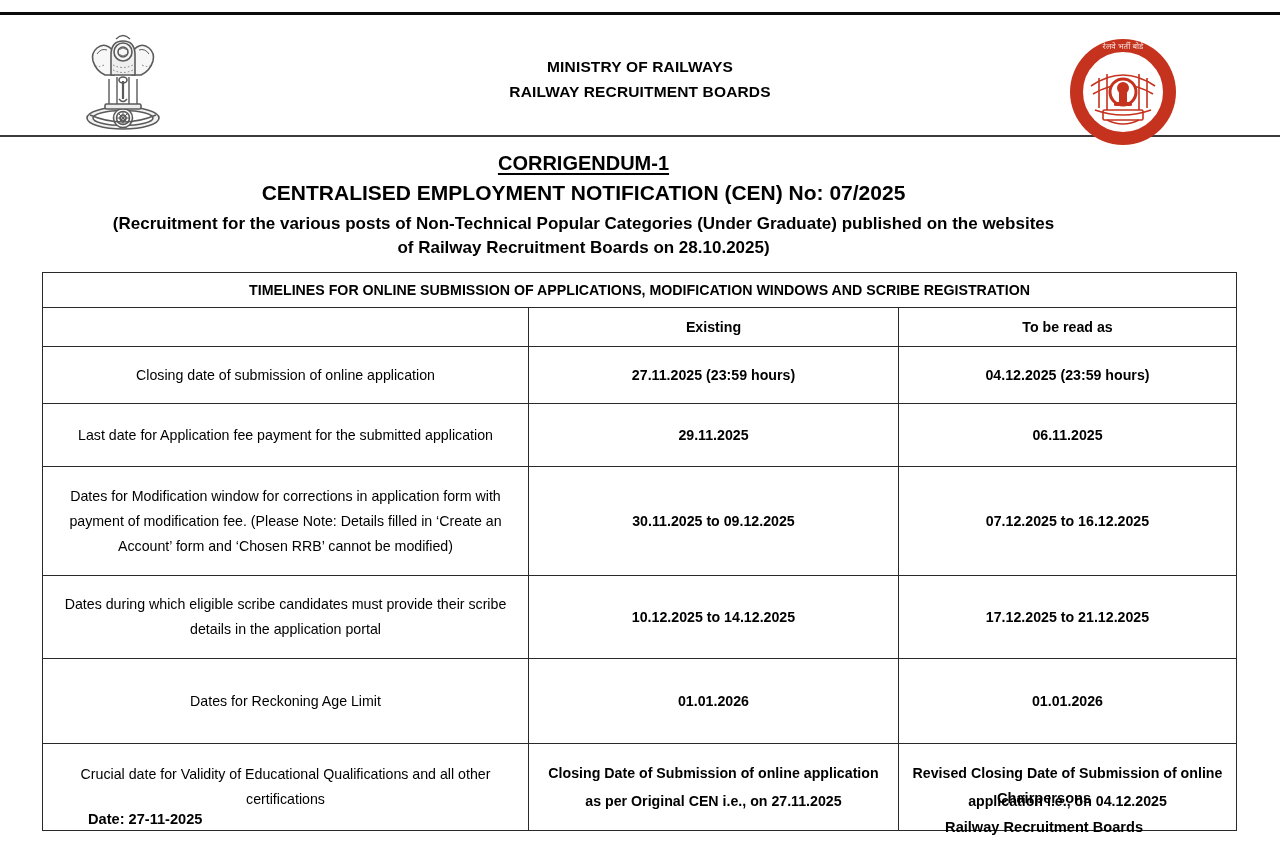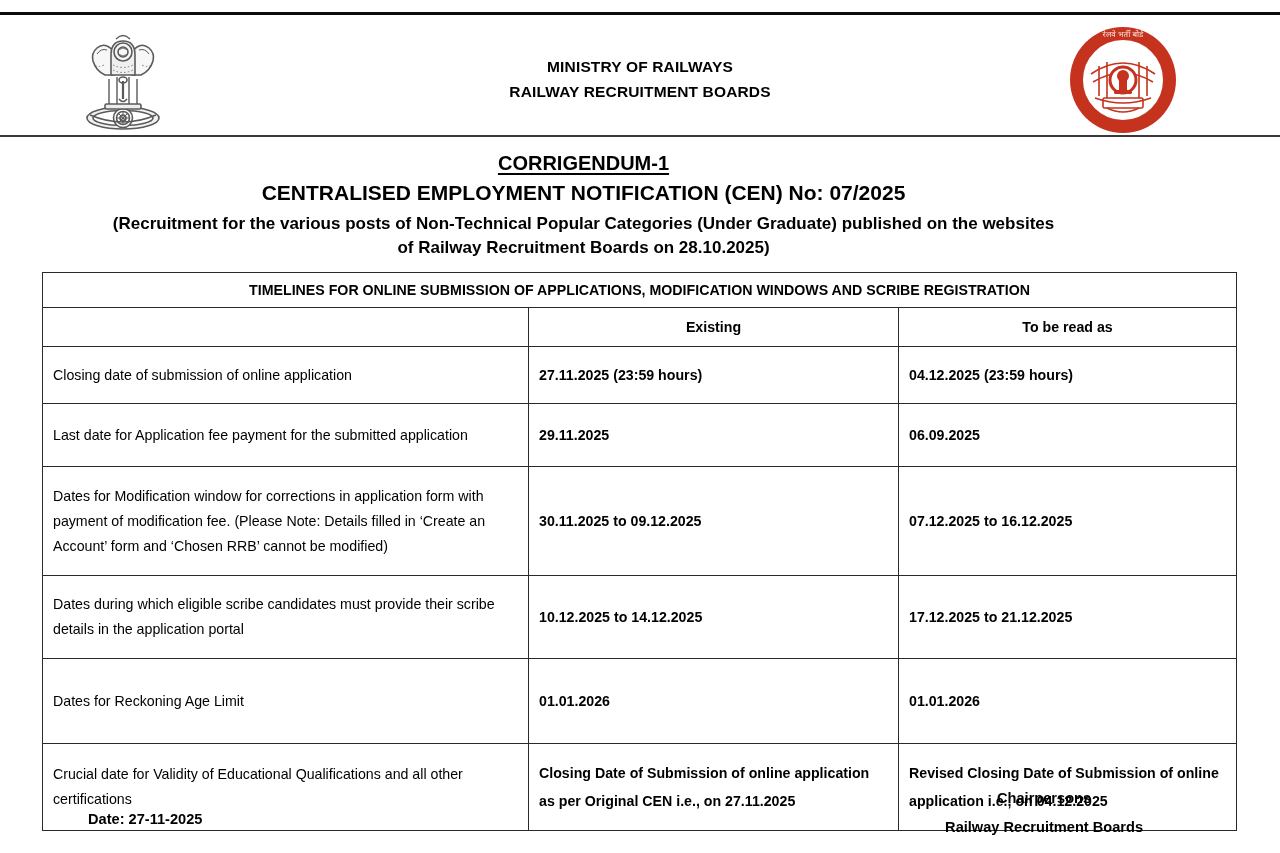--- a/index.html
+++ b/index.html
@@ -52,21 +52,21 @@
     position: absolute;
     left: 75px;
     top: 2px;
     width: 96px;
     height: 118px;
   }
 
   .rrb-logo {
     position: absolute;
     left: 1069px;
-    top: 9px;
+    top: 21px;
     width: 108px;
     height: 108px;
     text-decoration: underline;
   }
 
   .org-lines {
     position: absolute;
     left: 340px;
     top: 37px;
     width: 600px;
@@ -137,27 +137,27 @@
     padding: 6px 4px !important;
     height: 22px;
   }
   .hdr-col {
     text-align: center;
     font-weight: bold;
     font-size: 15px;
     height: 26px;
   }
   .cell-label {
-    text-align: left;
+    text-align: center;
     font-weight: normal;
     line-height: 25px;
     margin-left: 16px;
   }
   .cell-val {
-    text-align: left;
+    text-align: center;
     font-weight: bold;
     line-height: 28px;
   }
 
   .r1 td { height: 44px; }
   .r2 td { height: 50px; }
   .r3 td { height: 96px; }
   .r4 td { height: 70px; }
   .r5 td { height: 72px; }
   .r6 td { height: 74px; }
@@ -305,21 +305,21 @@
         </tr>
 
         <tr class="r1">
           <td class="cell-label">Closing date of submission of online application</td>
           <td class="cell-val">27.11.2025 (23:59 hours)</td>
           <td class="cell-val">04.12.2025 (23:59 hours)</td>
         </tr>
         <tr class="r2">
           <td class="cell-label">Last date for Application fee payment for the submitted application</td>
           <td class="cell-val">29.11.2025</td>
-          <td class="cell-val">06.09.2025</td>
+          <td class="cell-val">06.11.2025</td>
         </tr>
         <tr class="r3">
           <td class="cell-label">Dates for Modification window for corrections in application form with payment of modification fee. (Please Note: Details filled in ‘Create an Account’ form and ‘Chosen RRB’ cannot be modified)</td>
           <td class="cell-val">30.11.2025 to 09.12.2025</td>
           <td class="cell-val">07.12.2025 to 16.12.2025</td>
         </tr>
         <tr class="r4">
           <td class="cell-label">Dates during which eligible scribe candidates must provide their scribe details in the application portal</td>
           <td class="cell-val">10.12.2025 to 14.12.2025</td>
           <td class="cell-val">17.12.2025 to 21.12.2025</td>

